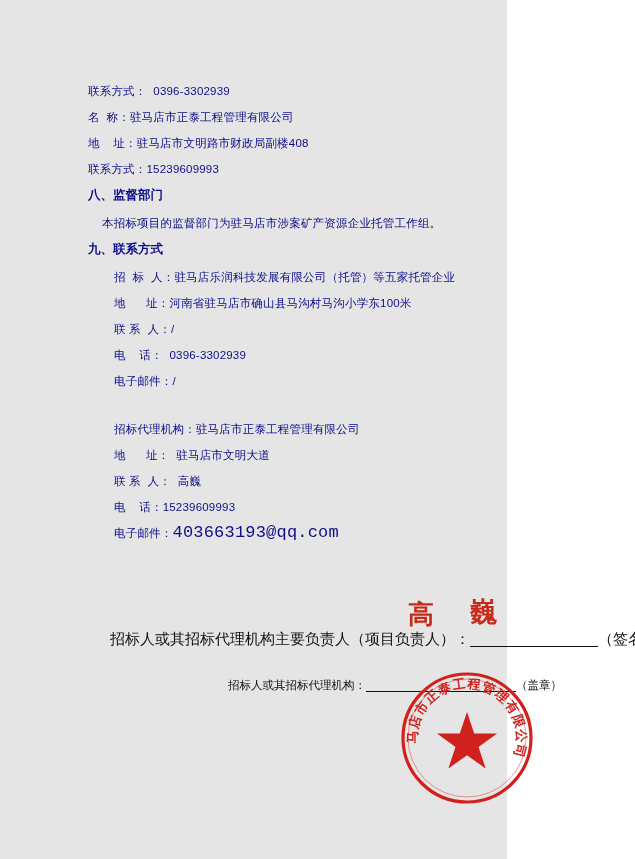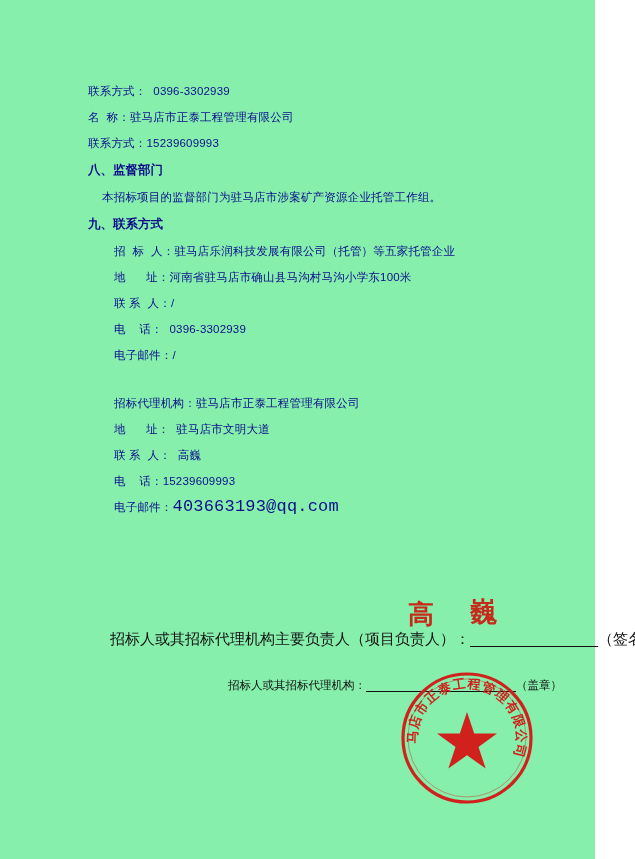--- a/index.html
+++ b/index.html
@@ -11,43 +11,44 @@
     width: 635px;
     height: 859px;
     position: relative;
     font-family: "Liberation Sans", sans-serif;
     color: #000000;
     overflow: hidden;
   }
   .page {
     position: absolute;
     left: 0; top: 0;
-    width: 595px;
+    width: 507px;
     height: 859px;
-    background: #86efac;
+    background: #e5e5e5;
   }
   .doc {
     position: absolute;
     left: 88px;
     top: 78px;
     width: 470px;
   }
   .line {
     font-size: 11.5px;
     line-height: 26px;
     white-space: pre;
     color: #0d0d8c;
     letter-spacing: 0.2px;
   }
   .heading {
     font-size: 12.5px;
     font-weight: bold;
     line-height: 28px;
     color: #0d0d8c;
     white-space: pre;
+    font-family: Liberation Mono, monospace;
   }
   .indent1 { padding-left: 14px; }
   .indent2 { padding-left: 26px; }
   .mono {
     font-family: "Liberation Mono", monospace;
     font-size: 17px;
   }
   .spacer-md { height: 22px; }
 
   
@@ -116,20 +117,21 @@
 </style>
 </head>
 <body>
 
 <div class="page">
 
   <div class="doc">
 
     <div class="line">联系方式：  0396-3302939</div>
     <div class="line">名  称：驻马店市正泰工程管理有限公司</div>
+    <div class="line">地    址：驻马店市文明路市财政局副楼408</div>
     <div class="line">联系方式：15239609993</div>
 
     <div class="heading">八、监督部门</div>
     <div class="line indent1">本招标项目的监督部门为驻马店市涉案矿产资源企业托管工作组。</div>
 
     <div class="heading">九、联系方式</div>
     <div class="line indent2">招  标  人：驻马店乐润科技发展有限公司（托管）等五家托管企业</div>
     <div class="line indent2">地      址：河南省驻马店市确山县马沟村马沟小学东100米</div>
     <div class="line indent2">联 系  人：/</div>
     <div class="line indent2">电    话：  0396-3302939</div>

